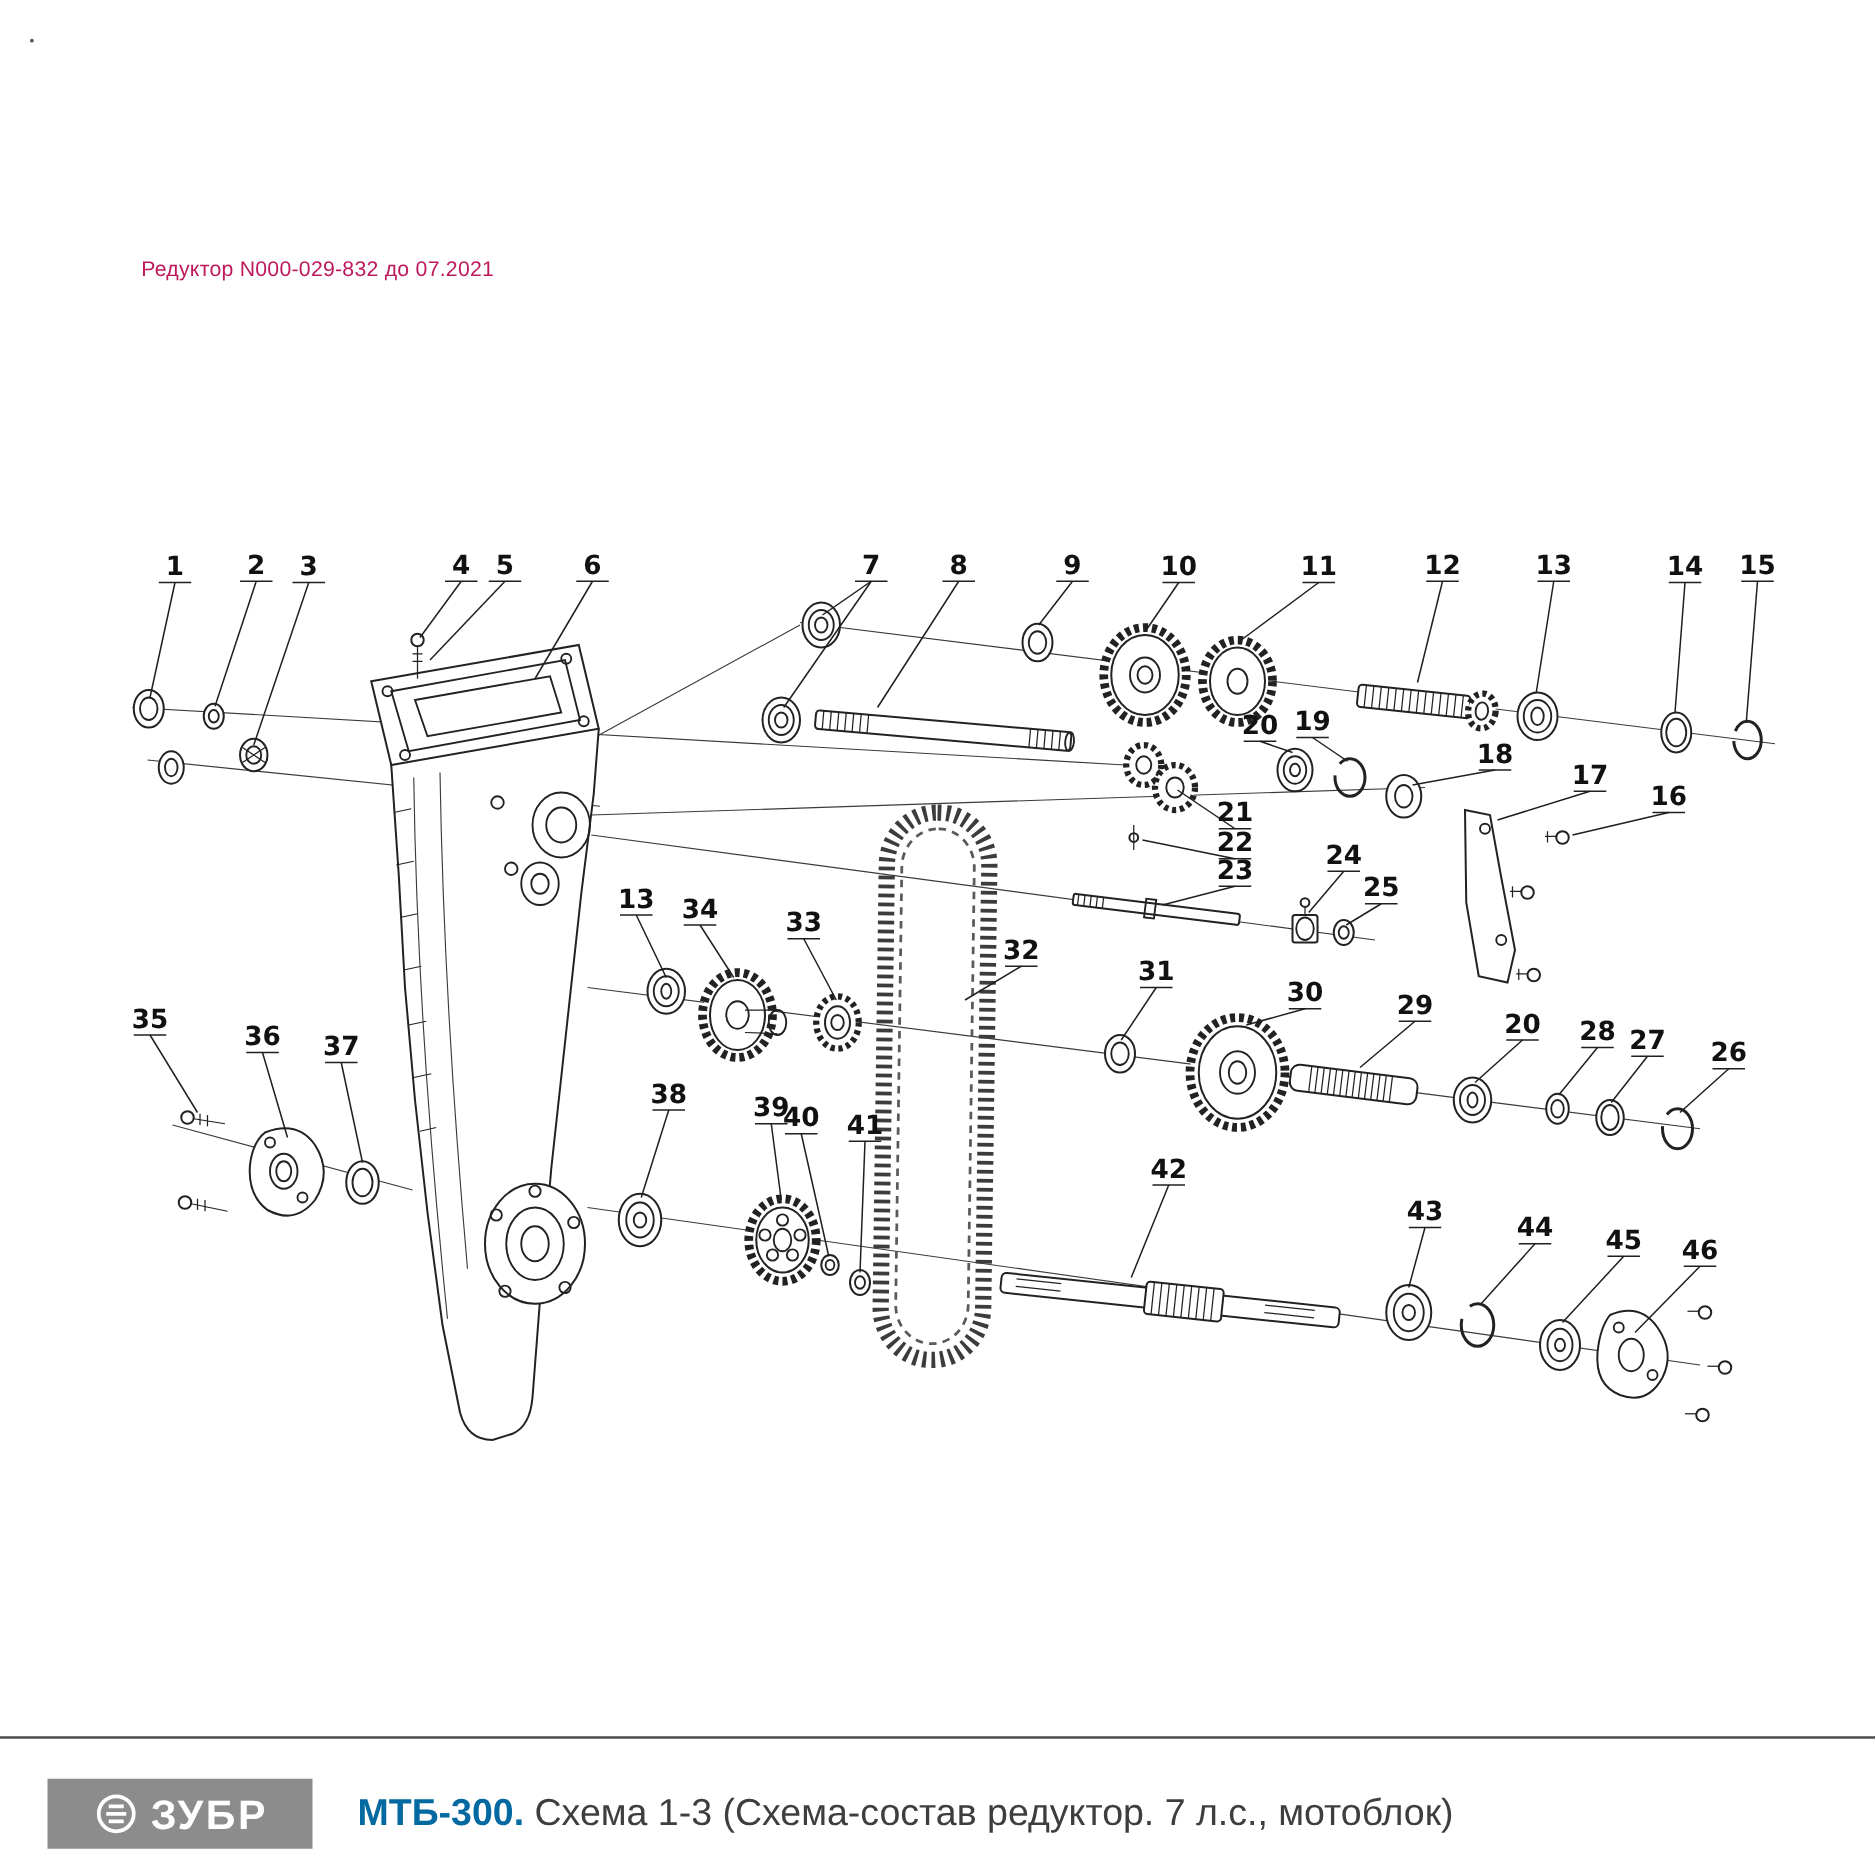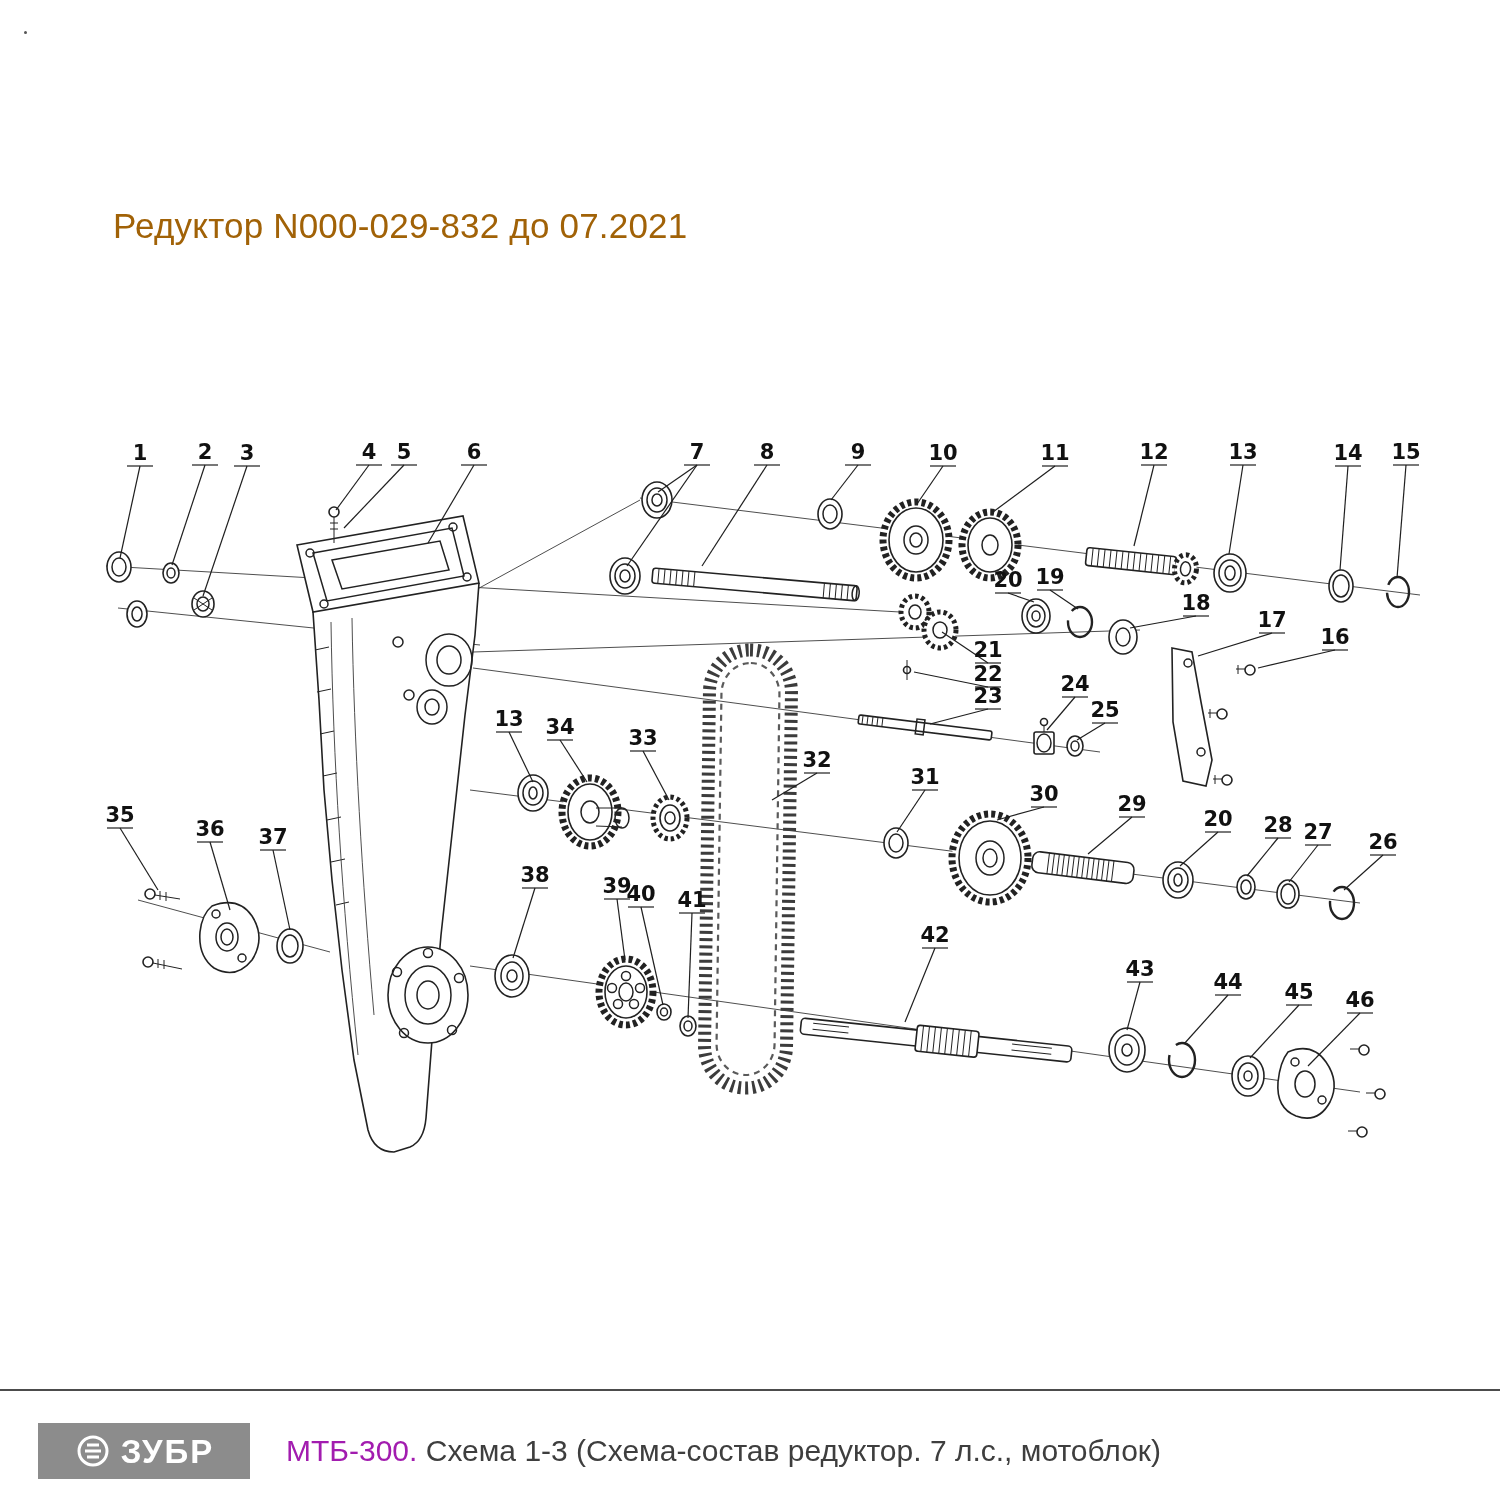--- a/index.html
+++ b/index.html
@@ -1,21 +1,21 @@
 <!DOCTYPE html>
 <html><head>
 <meta charset="utf-8">
 <style>
   html,body{margin:0;padding:0}
   body{
     width:1500px;height:1500px;position:relative;background:#ffffff;
     font-family:"Liberation Sans",sans-serif;overflow:hidden;color:#1a1a1a;
   }
   .stray{position:absolute;left:24px;top:31px;width:3px;height:3px;border-radius:50%;background:#555}
-  .title{position:absolute;left:113px;top:206px;font-size:35px;letter-spacing:.2px;color:#a16207}
+  .title{position:absolute;left:113px;top:206px;font-size:17px;letter-spacing:.2px;color:#be185d}
   #diagram{position:absolute;left:0;top:0}
 
   
   .ln{fill:none;stroke:#222;stroke-width:1.5}
   .w{fill:#fff;stroke:#222;stroke-width:1.6}
   .thin{fill:none;stroke:#3a3a3a;stroke-width:0.9}
   .hatch{fill:none;stroke:#222;stroke-width:1}
   .teeth{fill:#fff;stroke:#222;stroke-width:7;stroke-dasharray:4 3.2}
   .teeth-s{fill:#fff;stroke:#222;stroke-width:5;stroke-dasharray:3.4 3}
   .chain-o{fill:none;stroke:#3c3c3c;stroke-width:13;stroke-dasharray:3 4.2}
@@ -23,21 +23,21 @@
   .clip{fill:none;stroke:#222;stroke-width:2.4}
   #labels-layer line{stroke:#1f1f1f;stroke-width:1.2}
   #labels-layer text{font:700 21px "DejaVu Sans",sans-serif;fill:#111;text-anchor:middle}
 
   
   .footer-line{position:absolute;left:0;top:1389px;width:1500px;height:2px;background:#4c4c4c}
   .logo{position:absolute;left:38px;top:1423px;width:212px;height:56px;background:#8c8c8c;
         display:flex;align-items:center;justify-content:center;gap:9px}
   .logo .brand{color:#ffffff;font-weight:bold;font-size:33px;letter-spacing:2px;line-height:1}
   .caption{position:absolute;left:286px;top:1434px;font-size:30px;color:#3e3e3e;white-space:nowrap}
-  .caption .model{font-weight:normal;color:#a21caf}
+  .caption .model{font-weight:bold;color:#0369a1}
 </style>
 </head>
 <body>
 
 <div class="stray"></div>
 
 <div class="title">Редуктор N000-029-832 до 07.2021</div>
 
 <svg id="diagram" width="1500" height="1500" viewBox="0 0 1500 1500" xmlns="http://www.w3.org/2000/svg">
 

